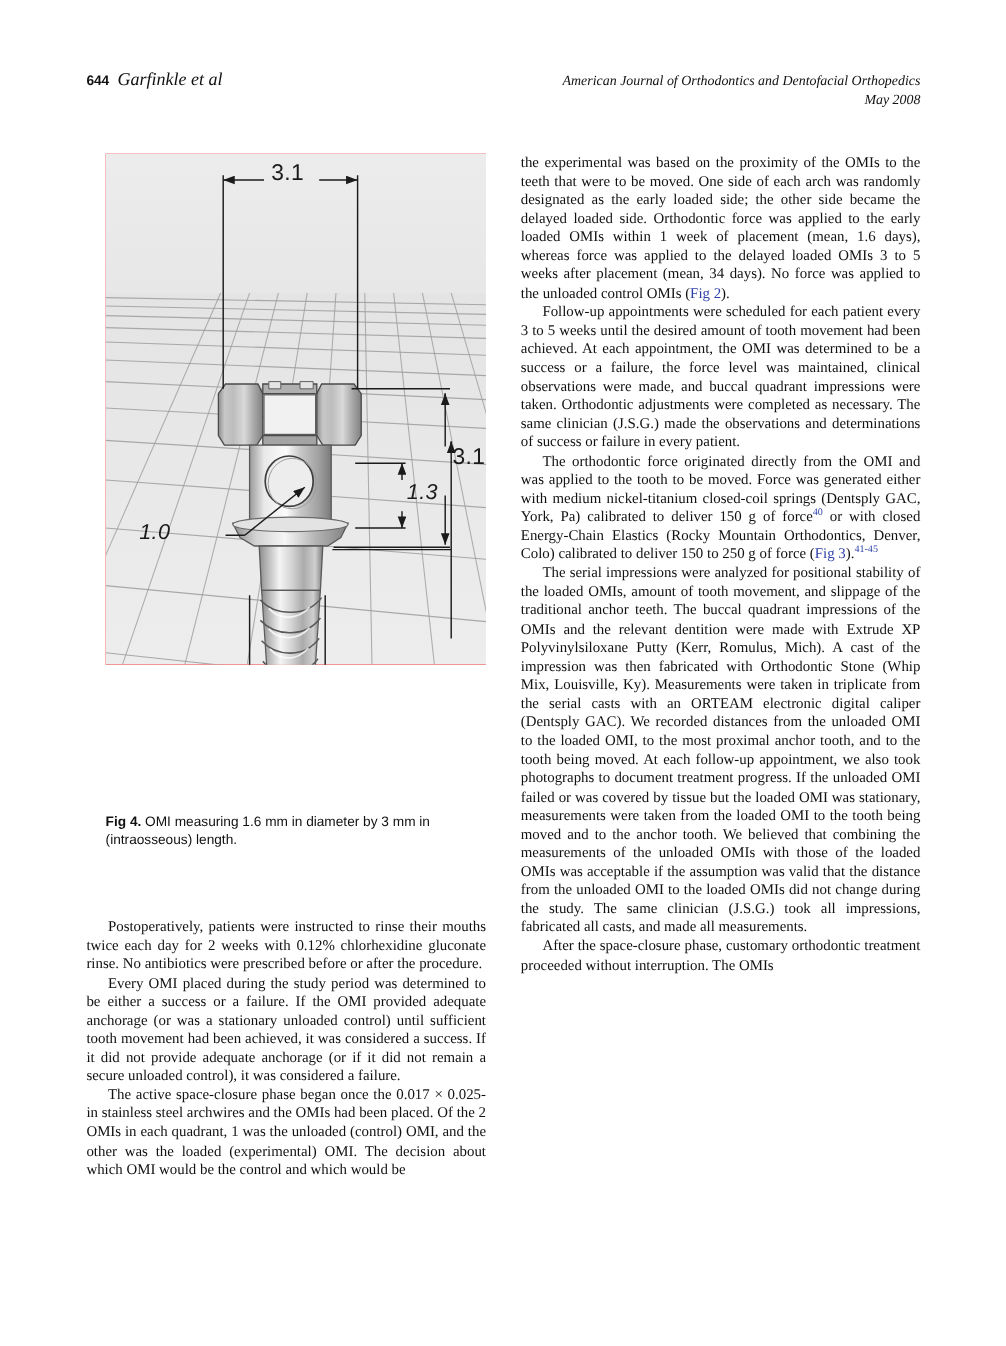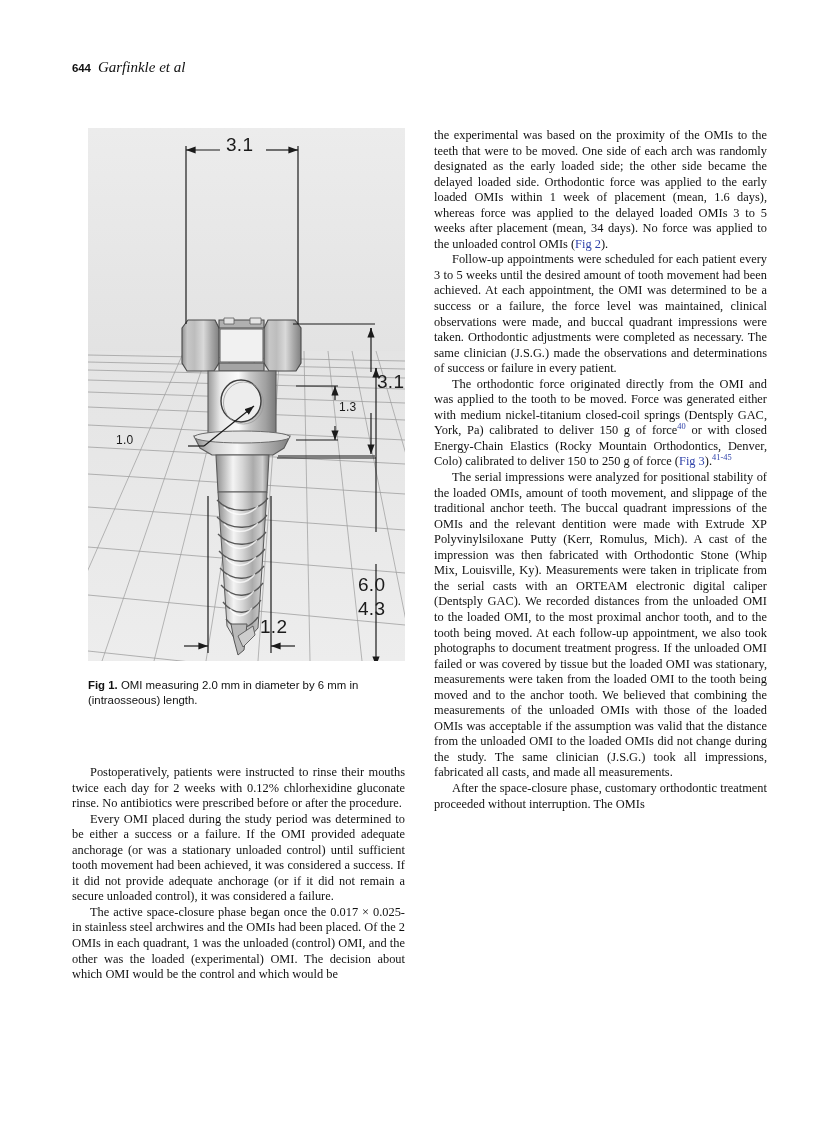--- a/index.html
+++ b/index.html
@@ -91,21 +91,21 @@
   
   .figure-wrap {
     position: absolute;
     left: 88px;
     top: 128px;
     width: 317px;
   }
   .fig-img {
     position: relative;
     width: 317px;
-    height: 533px;
+    height: 426px;
     background: #ef4444;
     overflow: hidden;
   }
   
   .floor {
     position: absolute;
     left: 0;
     bottom: 0;
     width: 317px;
     height: 310px;
@@ -132,21 +132,21 @@
     width: 317px; height: 533px;
   }
   .dimtext {
     position: absolute;
     font-family: "Liberation Sans", sans-serif;
     font-size: 19px;
     color: #1b1b1b;
     letter-spacing: 0.3px;
     white-space: nowrap;
   }
-  .dimtext.sm { font-size: 12px; }
+  .dimtext.sm { font-size: 18px; font-style: italic; }
 
   .fig-caption {
     position: absolute;
     left: 0;
     top: 550px;
     width: 330px;
     font-family: "Liberation Sans", sans-serif;
     font-size: 11.4px;
     line-height: 15px;
     color: #111;
@@ -161,20 +161,24 @@
   }
 </style>
 </head>
 <body>
 
 <div class="page">
 
   <div class="runhead">
     <div class="runhead-left">
       <span class="folio">644</span><span class="authors">Garfinkle et al</span>
+    </div>
+    <div class="runhead-right">
+      <div>American Journal of Orthodontics and Dentofacial Orthopedics</div>
+      <div>May 2008</div>
     </div>
   </div>
 
   <div class="figure-wrap">
     <div class="fig-img">
 
       <div class="sky"></div>
 
       <div class="floor">
         <svg width="317" height="310" viewBox="0 0 317 310" xmlns="http://www.w3.org/2000/svg">
@@ -357,21 +361,21 @@
         <div class="dimtext sm" style="left:251px; top:272px;">1.3</div>
         <div class="dimtext sm" style="left:28px; top:305px;">1.0</div>
         <div class="dimtext" style="left:270px; top:446px;">6.0</div>
         <div class="dimtext" style="left:270px; top:470px;">4.3</div>
         <div class="dimtext" style="left:129px; top:488px;margin-left:43px;">1.2</div>
         <div class="dimtext" style="left:129px; top:530px;margin-left:39px;">1.6</div>
       </div>
     </div>
 
     <div class="fig-caption">
-      <b>Fig 1.</b><span> OMI measuring 2.0 mm in diameter by 6 mm in (intraosseous) length.</span>
+      <b>Fig 4.</b><span> OMI measuring 1.6 mm in diameter by 3 mm in (intraosseous) length.</span>
     </div>
   </div>
 
   <div class="below-fig">
     <p class="body">Postoperatively, patients were instructed to rinse their mouths twice each day for 2 weeks with 0.12% chlorhexidine gluconate rinse. No antibiotics were prescribed before or after the procedure.</p>
     <p class="body">Every OMI placed during the study period was determined to be either a success or a failure. If the OMI provided adequate anchorage (or was a stationary unloaded control) until sufficient tooth movement had been achieved, it was considered a success. If it did not provide adequate anchorage (or if it did not remain a secure unloaded control), it was considered a failure.</p>
     <p class="body">The active space-closure phase began once the 0.017 × 0.025-in stainless steel archwires and the OMIs had been placed. Of the 2 OMIs in each quadrant, 1 was the unloaded (control) OMI, and the other was the loaded (experimental) OMI. The decision about which OMI would be the control and which would be</p>
   </div>
 
   <div class="col-right">

